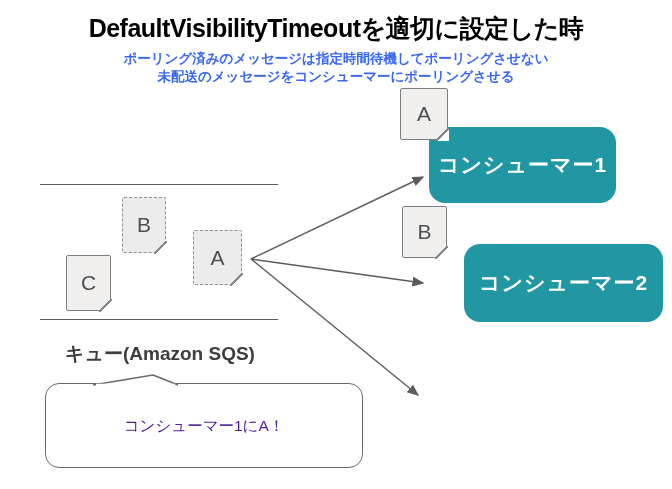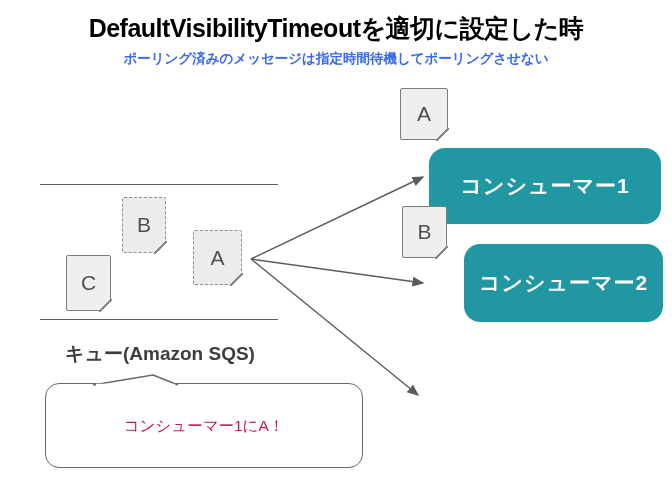--- a/index.html
+++ b/index.html
@@ -34,47 +34,48 @@
   #doc-b-queue{left:122px;top:197px;width:44px;height:56px;}
   #doc-a-queue{left:193px;top:230px;width:49px;height:55px;}
   #doc-a-delivered{left:400px;top:88px;width:48px;height:52px;z-index:3;}
   #doc-b-delivered{left:402px;top:206px;width:45px;height:52px;z-index:3;}
   
   .consumer{
     position:absolute;display:flex;align-items:center;justify-content:center;
     background:#2297a4;border-radius:16px;color:#ffffff;
     font-size:21px;font-weight:bold;z-index:2;letter-spacing:1px;
   }
-  #consumer-1{left:429px;top:148px;width:232px;height:76px;}
+  #consumer-1{left:429px;top:127px;width:187px;height:76px;}
   #consumer-2{left:429px;top:244px;width:199px;height:78px;margin-left:35px;}
   #consumer-3{left:430px;top:360px;width:198px;height:79px;}
   
   .queue-label{
     position:absolute;left:40px;top:341px;width:240px;text-align:center;
     font-size:19px;font-weight:bold;color:#3d3d3d;
   }
   
   .bubble{
     position:absolute;left:45px;top:383px;width:318px;height:85px;
     background:#ffffff;border:1.6px solid #6a6a6a;border-radius:14px;
     box-sizing:border-box;display:flex;flex-direction:column;justify-content:center;
-    text-align:center;font-size:15.5px;color:#be185d;line-height:21px;z-index:4;
+    text-align:center;font-size:15.5px;color:#4c1d95;line-height:21px;z-index:4;
   }
   
   #overlay{position:absolute;left:0;top:0;width:672px;height:489px;z-index:6;pointer-events:none;}
 </style>
 </head>
 <body>
 
 <div id="canvas">
 
   <div class="title">DefaultVisibilityTimeoutを適切に設定した時</div>
 
   <div class="subtitle">
     <div>ポーリング済みのメッセージは指定時間待機してポーリングさせない</div>
+    <div>未配送のメッセージをコンシューマーにポーリングさせる</div>
   </div>
 
   <div class="qline top"></div>
   <div class="qline bottom"></div>
 
   <div class="doc" id="doc-c">
     <span>C</span>
     <span class="fold"></span>
   </div>
   <div class="doc dashed" id="doc-b-queue">

